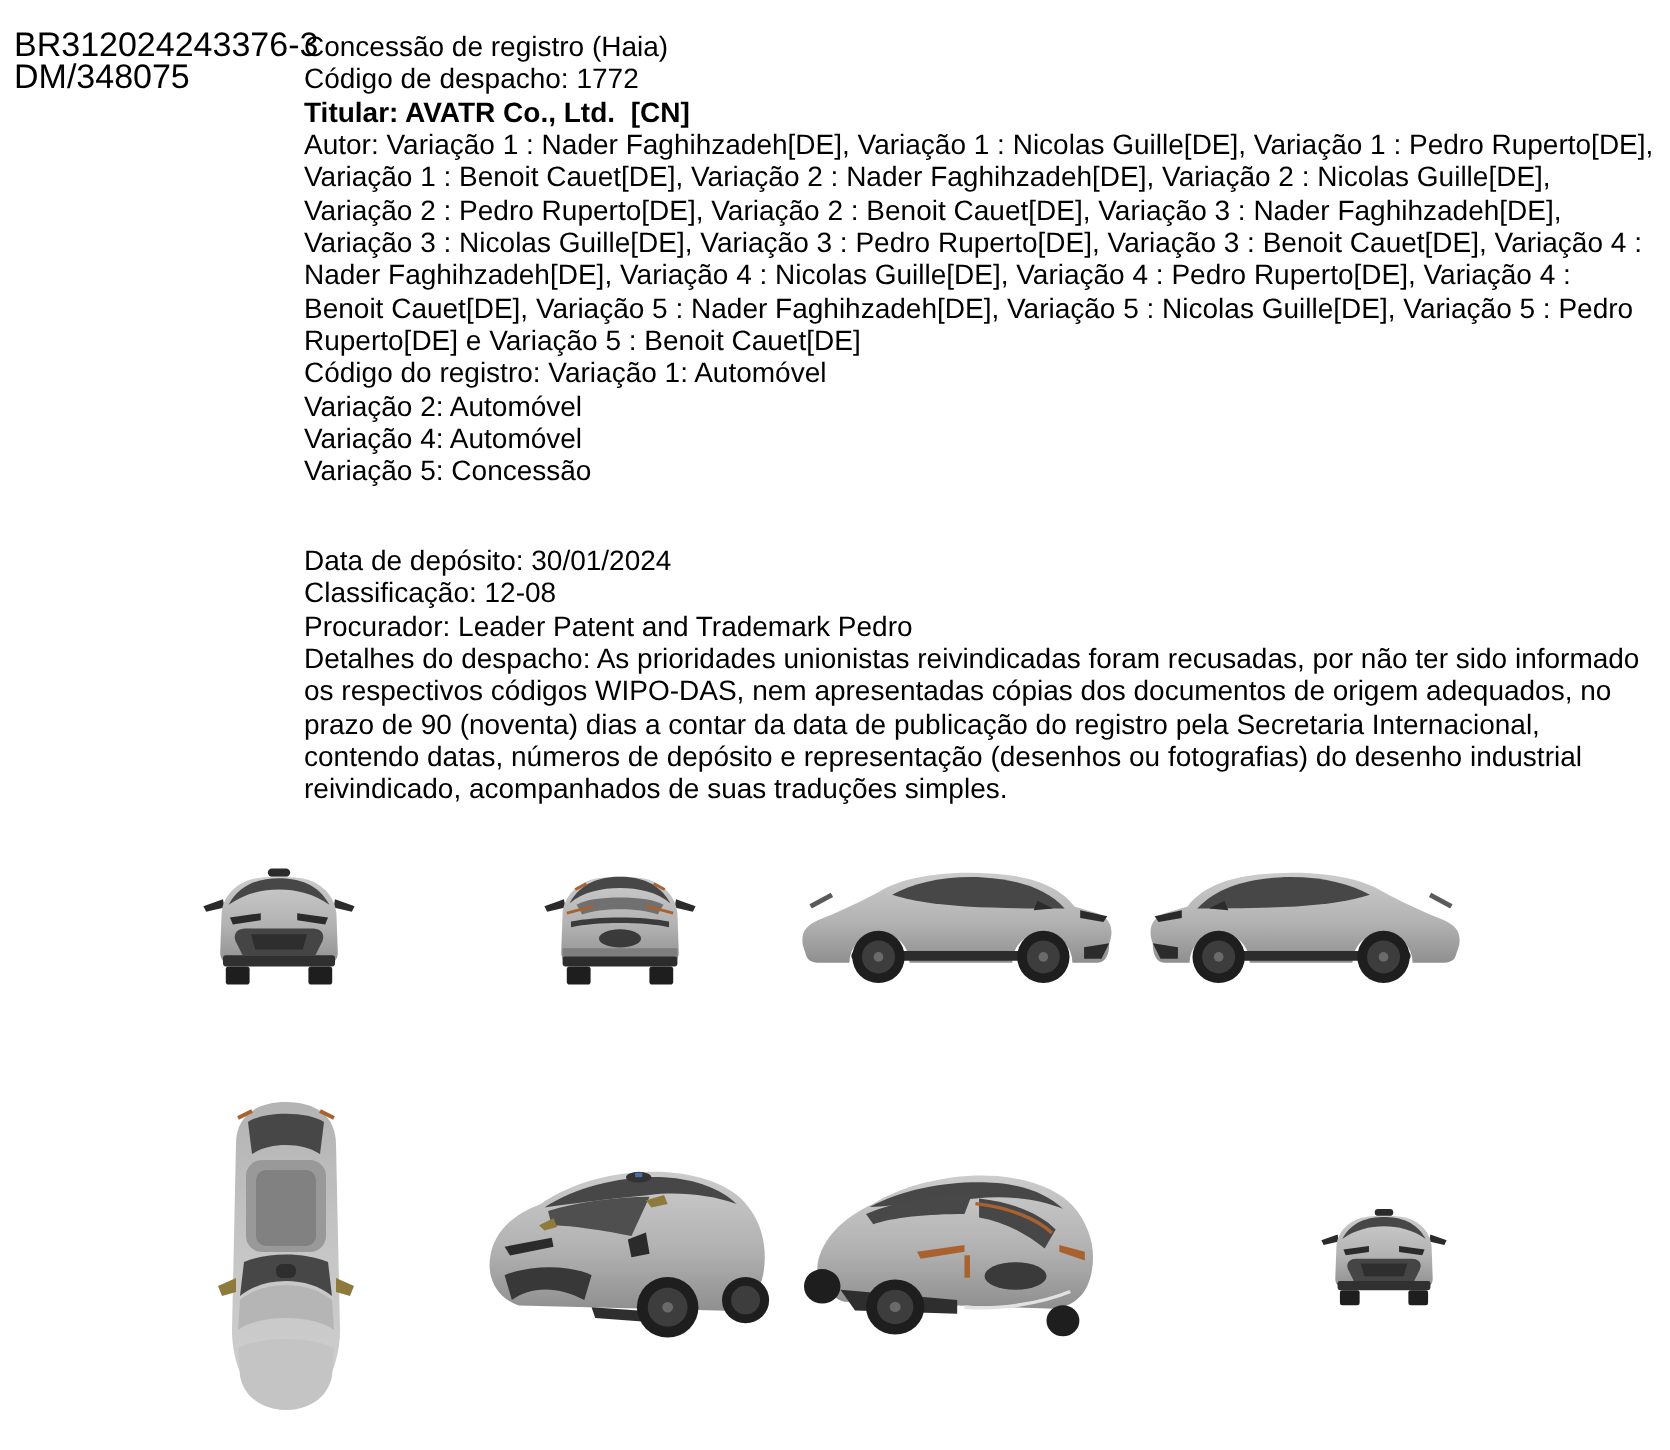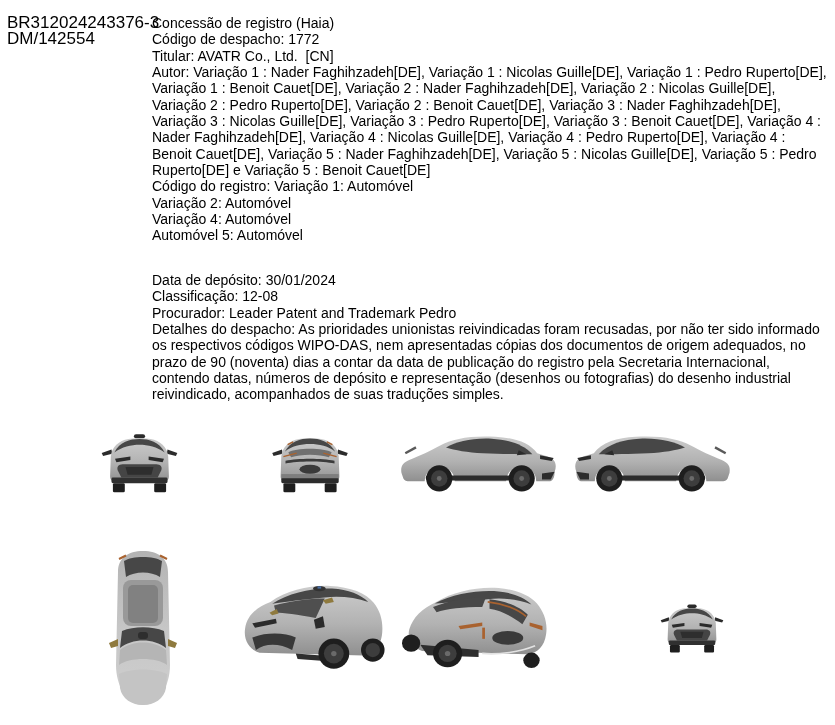--- a/index.html
+++ b/index.html
@@ -2,53 +2,53 @@
 <html style="--car-glass: #474747; --car-detail: #2b2b2b; --car-wheel: #1e1e1e; --car-accent: #a9622f; --car-mirror-accent: #8f7a3e; --car-body-light: #cccccc; --car-body-dark: #8f8f8f; --text: #000000; --background: #ffffff;"><head>
 <meta charset="utf-8">
 <style>
   html,body{margin:0;padding:0;background:#ffffff;}
   .page{position:relative;width:835px;height:725px;background:#fff;overflow:hidden;
         font-family:"Liberation Sans", sans-serif;color:#000;}
   .idcol{position:absolute;left:7px;top:15px;font-size:17px;line-height:16.33px;font-weight:normal;}
   .details{position:absolute;left:152px;top:15px;width:676px;font-size:14px;line-height:16.33px;}
   .details2{top:272px;}
   .ln{min-height:16.33px;}
-  .bold{font-weight:normal;}
+  .bold{font-weight:bold;}
   .pre{white-space:pre-wrap;}
   .fig{position:absolute;}
   .fig svg{display:block;width:100%;height:100%;}
   
   .cglass{fill:var(--car-glass,#474747);}
   .cdet{fill:var(--car-detail,#2b2b2b);}
   .cwheel{fill:var(--car-wheel,#1e1e1e);}
   .camber{stroke:var(--car-accent,#a9622f);stroke-width:2;fill:none;}
   .camberf{fill:var(--car-accent,#a9622f);}
   .colive{fill:var(--car-mirror-accent,#8f7a3e);}
   .hub{fill:#3d3d3d;}
   .cap{fill:#6a6a6a;}
 </style>
 </head>
 <body>
 
 <div class="page">
 
   <div class="idcol">
     <div class="ln">BR312024243376-3</div>
-    <div class="ln">DM/142554</div>
+    <div class="ln">DM/348075</div>
   </div>
 
   <div class="details">
     <div class="ln">Concessão de registro (Haia)</div>
     <div class="ln">Código de despacho: 1772</div>
     <div class="ln bold pre">Titular: AVATR Co., Ltd.  [CN]</div>
     <div>Autor: Variação 1 : Nader Faghihzadeh[DE], Variação 1 : Nicolas Guille[DE], Variação 1 : Pedro Ruperto[DE], Variação 1 : Benoit Cauet[DE], Variação 2 : Nader Faghihzadeh[DE], Variação 2 : Nicolas Guille[DE], Variação 2 : Pedro Ruperto[DE], Variação 2 : Benoit Cauet[DE], Variação 3 : Nader Faghihzadeh[DE], Variação 3 : Nicolas Guille[DE], Variação 3 : Pedro Ruperto[DE], Variação 3 : Benoit Cauet[DE], Variação 4 : Nader Faghihzadeh[DE], Variação 4 : Nicolas Guille[DE], Variação 4 : Pedro Ruperto[DE], Variação 4 : Benoit Cauet[DE], Variação 5 : Nader Faghihzadeh[DE], Variação 5 : Nicolas Guille[DE], Variação 5 : Pedro Ruperto[DE] e Variação 5 : Benoit Cauet[DE]</div>
     <div class="ln">Código do registro: Variação 1: Automóvel</div>
     <div class="ln">Variação 2: Automóvel</div>
     <div class="ln">Variação 4: Automóvel</div>
-    <div class="ln">Automóvel 5: Automóvel</div>
+    <div class="ln">Variação 5: Concessão</div>
   </div>
 
   <div class="details details2">
     <div class="ln">Data de depósito: 30/01/2024</div>
     <div class="ln">Classificação: 12-08</div>
     <div class="ln">Procurador: Leader Patent and Trademark Pedro</div>
     <div>Detalhes do despacho: As prioridades unionistas reivindicadas foram recusadas, por não ter sido informado os respectivos códigos WIPO-DAS, nem apresentadas cópias dos documentos de origem adequados, no prazo de 90 (noventa) dias a contar da data de publicação do registro pela Secretaria Internacional, contendo datas, números de depósito e representação (desenhos ou fotografias) do desenho industrial reivindicado, acompanhados de suas traduções simples.</div>
   </div>
 
   <svg width="0" height="0" style="position:absolute" aria-hidden="true">

